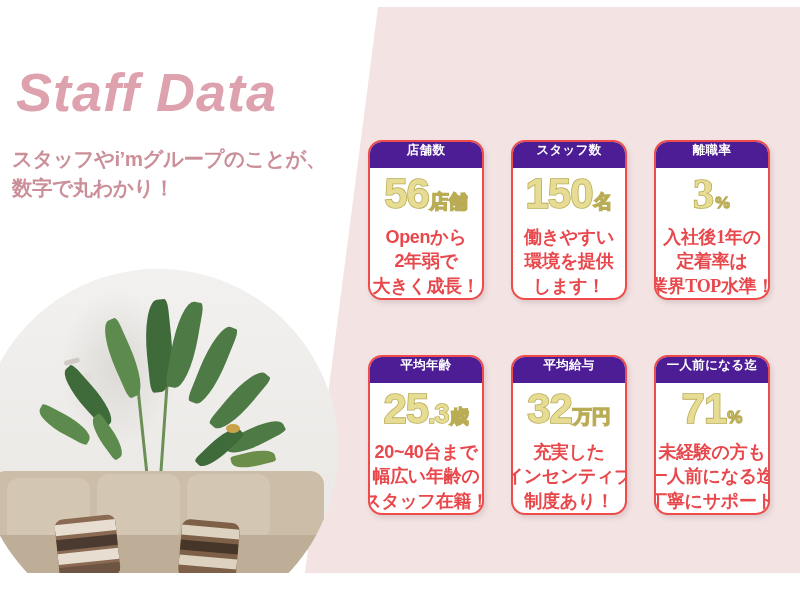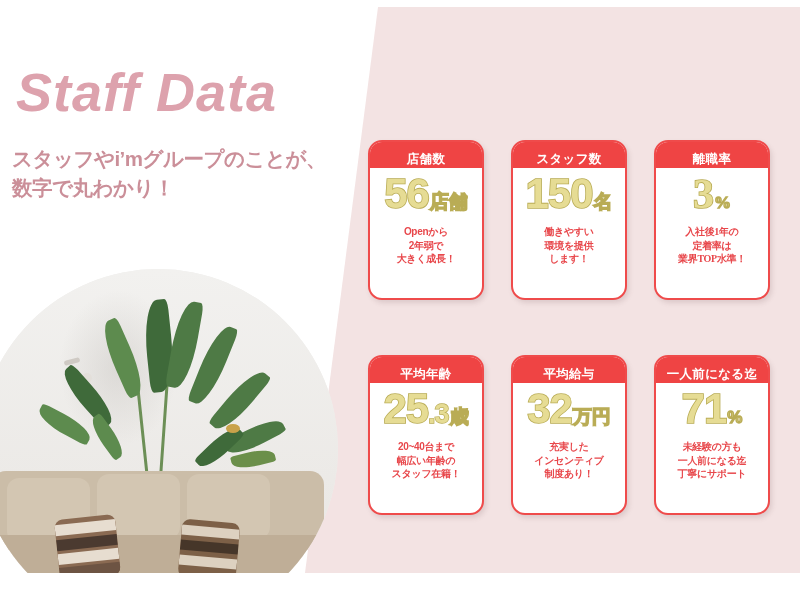--- a/index.html
+++ b/index.html
@@ -80,21 +80,21 @@
   .card{
     position:absolute;width:116px;height:160px;z-index:5;
     background:#ffffff;
     border:2px solid #ef4b4b;
     border-radius:14px;
     box-sizing:border-box;
     overflow:hidden;
     box-shadow:2px 3px 5px rgba(120,90,95,.18);
   }
   .card-head{
-    height:26px;background:#ef4444;display:flex;align-items:flex-end;justify-content:center;
+    height:26px;background:#4c1d95;display:flex;align-items:flex-start;justify-content:center;
   }
   .card-head span{
     color:#fff;font-size:12.5px;font-weight:bold;letter-spacing:.3px;white-space:nowrap;
   }
   .card-body{
     height:130px;display:flex;flex-direction:column;align-items:center;
     padding-top:5px;box-sizing:border-box;
   }
   .figure{
     display:flex;align-items:baseline;justify-content:center;
@@ -108,21 +108,21 @@
   }
   .num.small{font-size:27px;-webkit-text-stroke:1.4px #b9ac55;letter-spacing:-1px;}
   .unit{
     font-size:19px;font-weight:bold;color:#e6dc94;
     -webkit-text-stroke:1.4px #b9ac55;
     margin-left:1px;
   }
   .unit.pct{font-size:17px;}
   .desc{
     margin-top:6px;text-align:center;color:#e8474b;
-    font-size:10px;font-weight:bold;line-height:1.35;letter-spacing:-0.3px;
+    font-size:18px;font-weight:bold;line-height:1.35;letter-spacing:-0.3px;
   }
   .desc div{white-space:nowrap;}
 </style>
 </head>
 <body>
 
 <div id="stage">
 
   <div class="pink-panel"></div>
 

